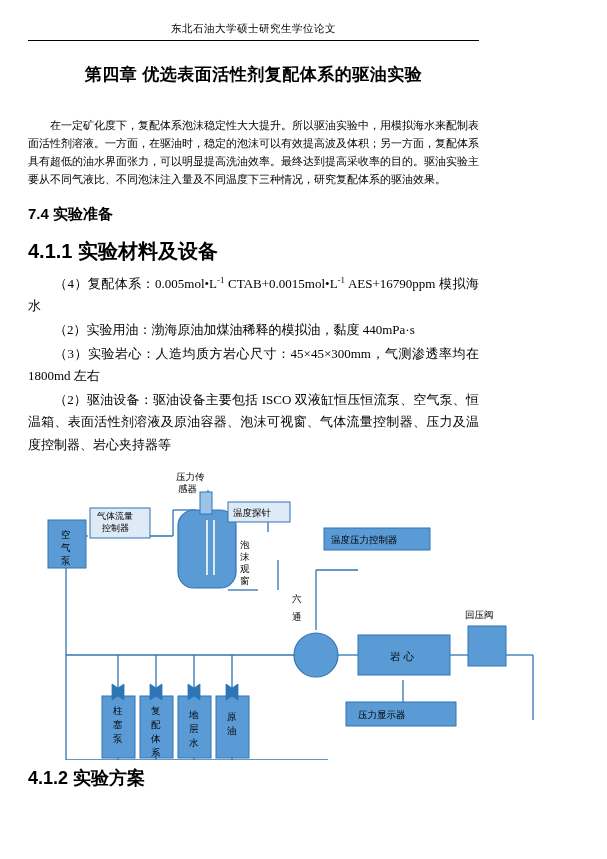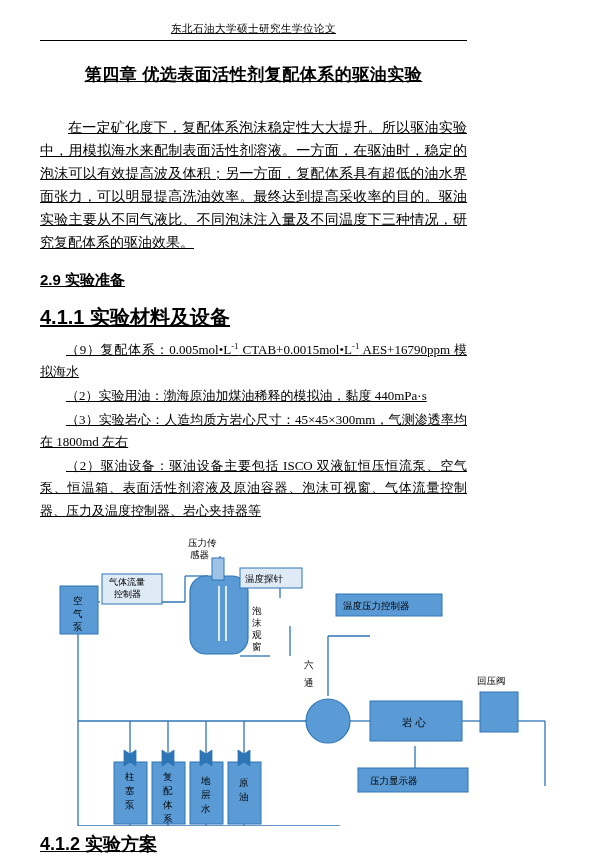--- a/index.html
+++ b/index.html
@@ -13,43 +13,42 @@
     font-family: "Liberation Serif", serif;
     color: #000000;
     position: relative;
     overflow: hidden;
   }
   .page {
     position: relative;
     width: 507px;
     height: 859px;
     box-sizing: border-box;
-    padding: 0 40px;
-    text-decoration: underline;
+    padding: 0 28px;
   }
   .header {
     text-align: center;
     font-size: 10.5px;
     padding-top: 22px;
     padding-bottom: 4px;
     border-bottom: 1px solid #000;
     letter-spacing: 0.5px;
     color: #000;
   }
   .chapter-title {
     text-align: center;
     font-size: 17px;
     font-weight: bold;
     font-family: "Liberation Sans", sans-serif;
     margin-top: 22px;
     margin-bottom: 30px;
     letter-spacing: 0.5px;
   }
   p.body-text {
-    font-size: 14px;
+    font-size: 11px;
     line-height: 1.65;
     text-align: justify;
     margin: 0 0 4px 0;
     text-indent: 2em;
   }
   h2.section {
     font-size: 15px;
     font-weight: bold;
     font-family: "Liberation Sans", sans-serif;
     margin: 16px 0 10px 0;
@@ -95,25 +94,25 @@
 <body>
 
 <div class="page">
 
   <div class="header">东北石油大学硕士研究生学位论文</div>
 
   <div class="chapter-title">第四章  优选表面活性剂复配体系的驱油实验</div>
 
   <p class="body-text">在一定矿化度下，复配体系泡沫稳定性大大提升。所以驱油实验中，用模拟海水来配制表面活性剂溶液。一方面，在驱油时，稳定的泡沫可以有效提高波及体积；另一方面，复配体系具有超低的油水界面张力，可以明显提高洗油效率。最终达到提高采收率的目的。驱油实验主要从不同气液比、不同泡沫注入量及不同温度下三种情况，研究复配体系的驱油效果。</p>
 
-  <h2 class="section">2.9 实验准备</h2>
+  <h2 class="section">7.4 实验准备</h2>
 
   <h3 class="subsection">4.1.1 实验材料及设备</h3>
 
-  <p class="item"><span>（9）复配体系：</span><span>0.005mol</span><span>•</span><span>L</span><span class="sup">-1</span><span> CTAB+0.0015mol</span><span>•</span><span>L</span><span class="sup">-1</span><span> AES+16790ppm 模拟海水</span></p>
+  <p class="item"><span>（4）复配体系：</span><span>0.005mol</span><span>•</span><span>L</span><span class="sup">-1</span><span> CTAB+0.0015mol</span><span>•</span><span>L</span><span class="sup">-1</span><span> AES+16790ppm 模拟海水</span></p>
 
   <p class="item">（2）实验用油：渤海原油加煤油稀释的模拟油，黏度 440mPa·s</p>
 
   <p class="item">（3）实验岩心：人造均质方岩心尺寸：45×45×300mm，气测渗透率均在 1800md 左右</p>
 
   <p class="item">（2）驱油设备：驱油设备主要包括 ISCO 双液缸恒压恒流泵、空气泵、恒温箱、表面活性剂溶液及原油容器、泡沫可视窗、气体流量控制器、压力及温度控制器、岩心夹持器等</p>
 
   <div class="figure-wrap">
     <svg width="519" height="290" viewBox="0 0 519 290" xmlns="http://www.w3.org/2000/svg">
       <g stroke="#2e75b6" stroke-width="1.3" fill="none">

